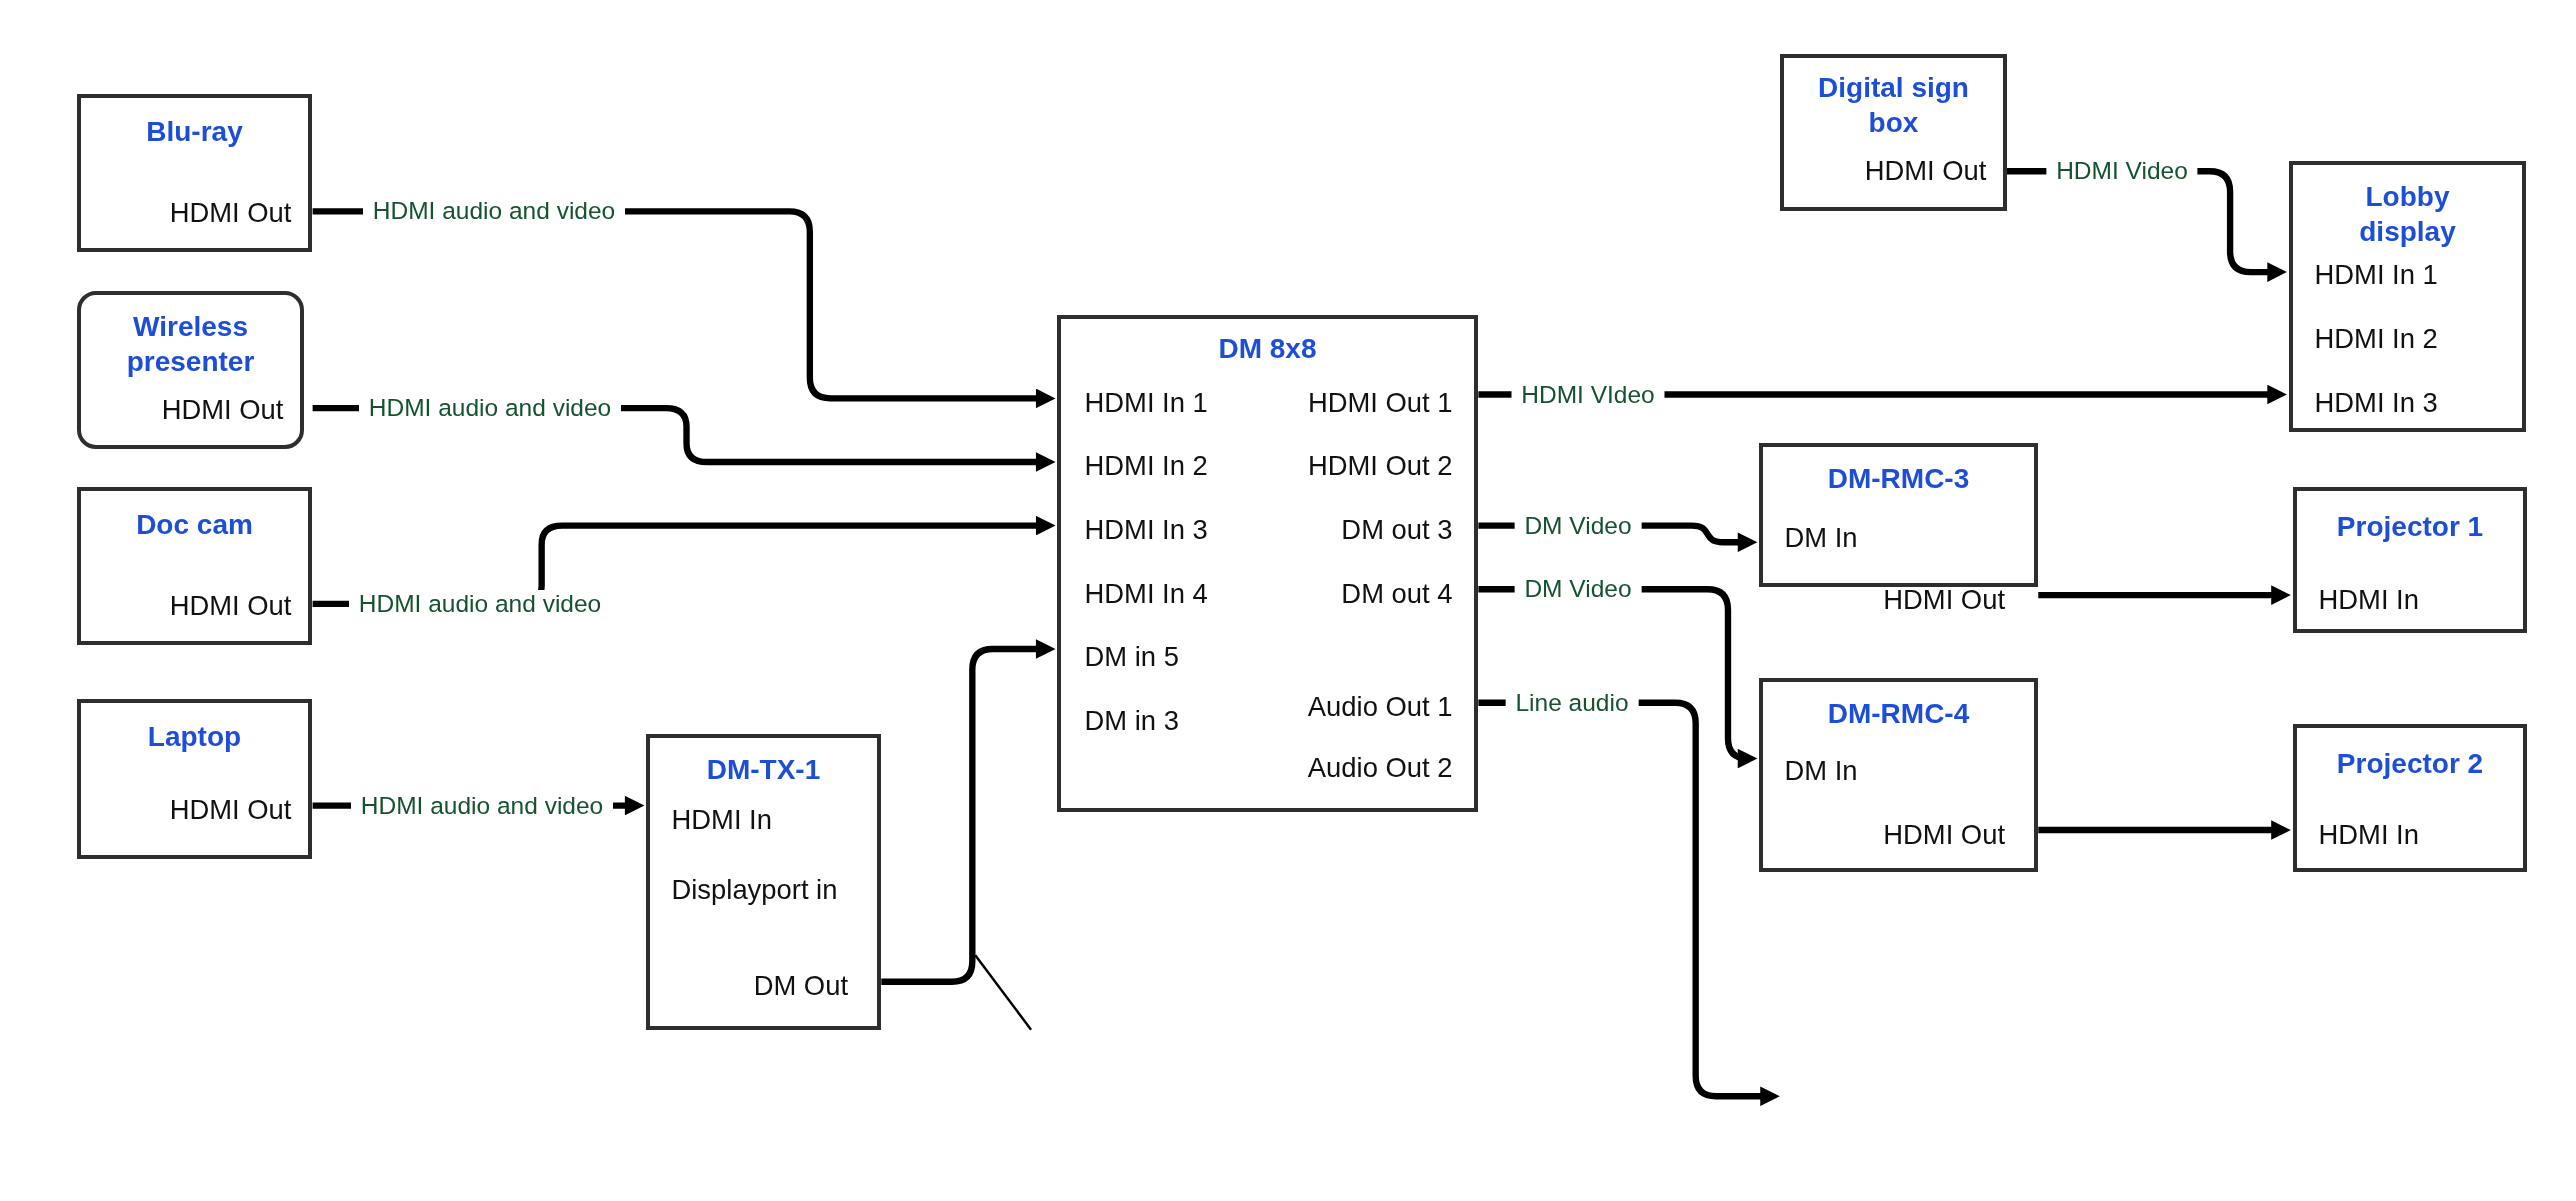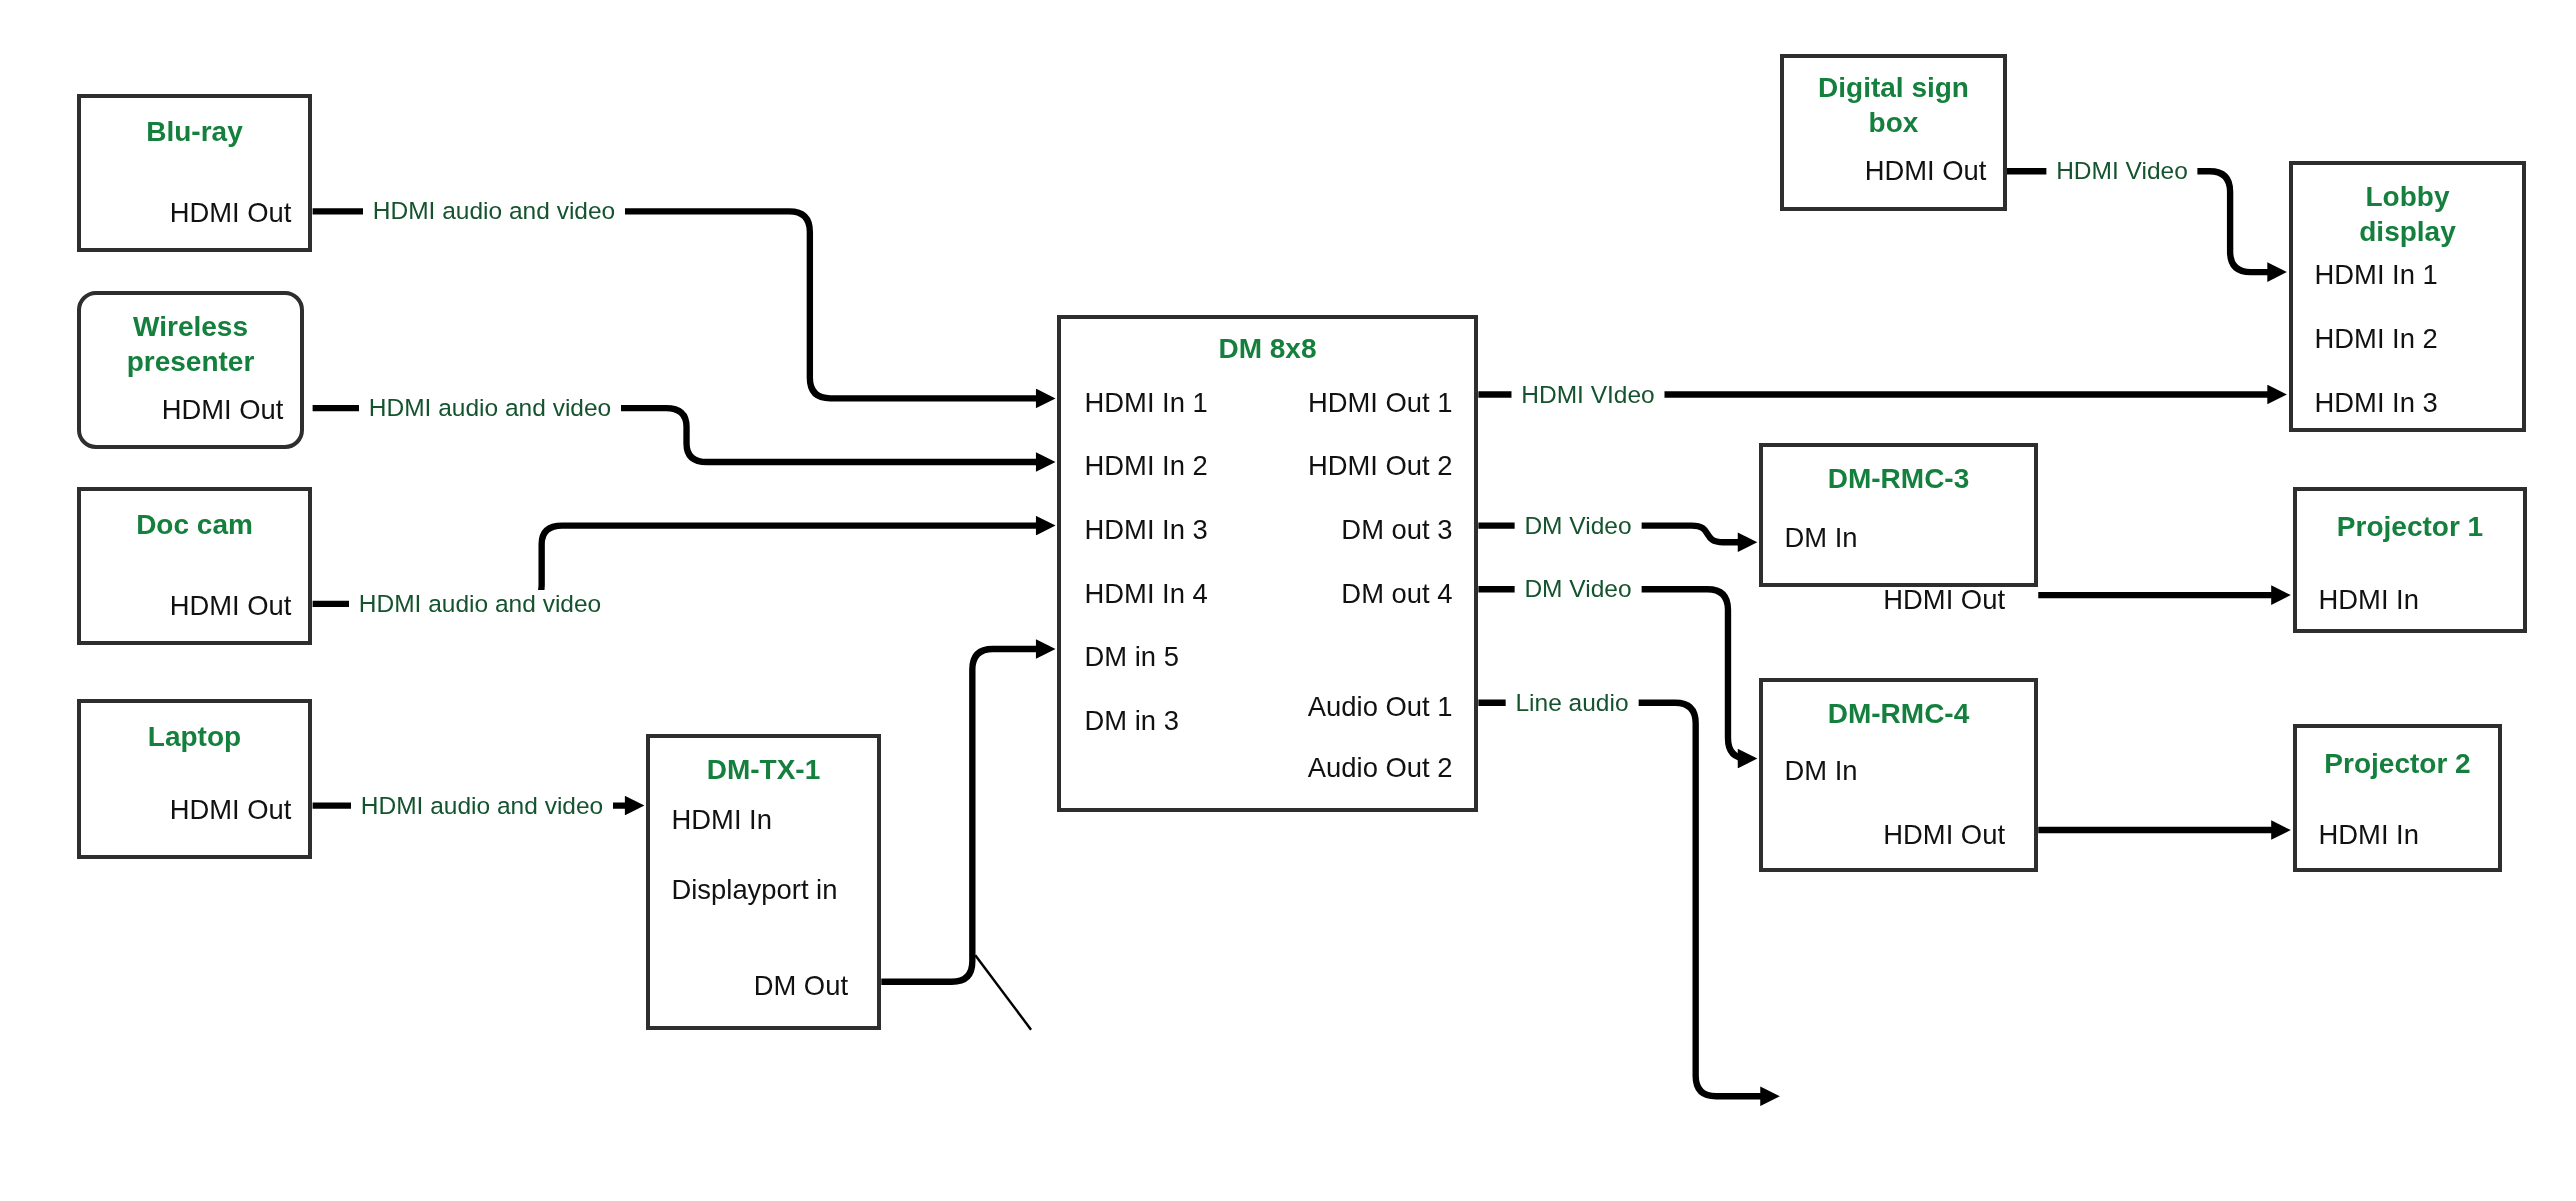--- a/index.html
+++ b/index.html
@@ -10,21 +10,21 @@
   svg.wires{position:absolute;left:0;top:0;z-index:1;}
   svg.wires path{fill:none;stroke:#000;stroke-width:6.5;stroke-linejoin:round;}
   svg.wires path.thin{stroke-width:2.5;}
   svg.wires marker path{fill:#000;stroke:none;}
   .node{
     position:absolute;background:#fff;border:4.9px solid #2e2e2e;
     box-sizing:border-box;z-index:2;
   }
   .title{
     display:block;margin:0 auto;text-align:center;font-weight:bold;
-    font-size:28px;line-height:35px;color:#15803d;
+    font-size:28px;line-height:35px;color:#1d4ed8;
   }
   .port{
     position:absolute;font-size:27.4px;line-height:33px;color:#111;
     white-space:nowrap;
   }
   .port.l{left:21.5px}
   .port.r{right:16.6px}
   .dm8 .port.l{left:23.5px}
   .dm8 .port.r{right:21.5px}
   .wide-r .port.r{right:29px}
@@ -129,21 +129,21 @@
     <span class="title" style="margin-top:17.6px;">Projector 1</span>
     <span class="port l" style="top:92px;">HDMI In</span>
   </div>
 
   <div class="node wide-r" style="left:1759px;top:678px;width:279px;height:194px;">
     <span class="title" style="margin-top:13.7px;">DM-RMC-4</span>
     <span class="port l" style="top:72px;">DM In</span>
     <span class="port r" style="top:136px;">HDMI Out</span>
   </div>
 
-  <div class="node" style="left:2293px;top:724px;width:209px;height:148px;">
+  <div class="node" style="left:2293px;top:724px;width:234px;height:148px;">
     <span class="title" style="margin-top:17.6px;">Projector 2</span>
     <span class="port l" style="top:90px;">HDMI In</span>
   </div>
 
 
 
   <span class="wire-label" style="left:494px;top:211px;">HDMI audio and video</span>
   <span class="wire-label" style="left:490px;top:408px;">HDMI audio and video</span>
   <span class="wire-label" style="left:480px;top:604px;">HDMI audio and video</span>
   <span class="wire-label" style="left:482px;top:806px;">HDMI audio and video</span>

